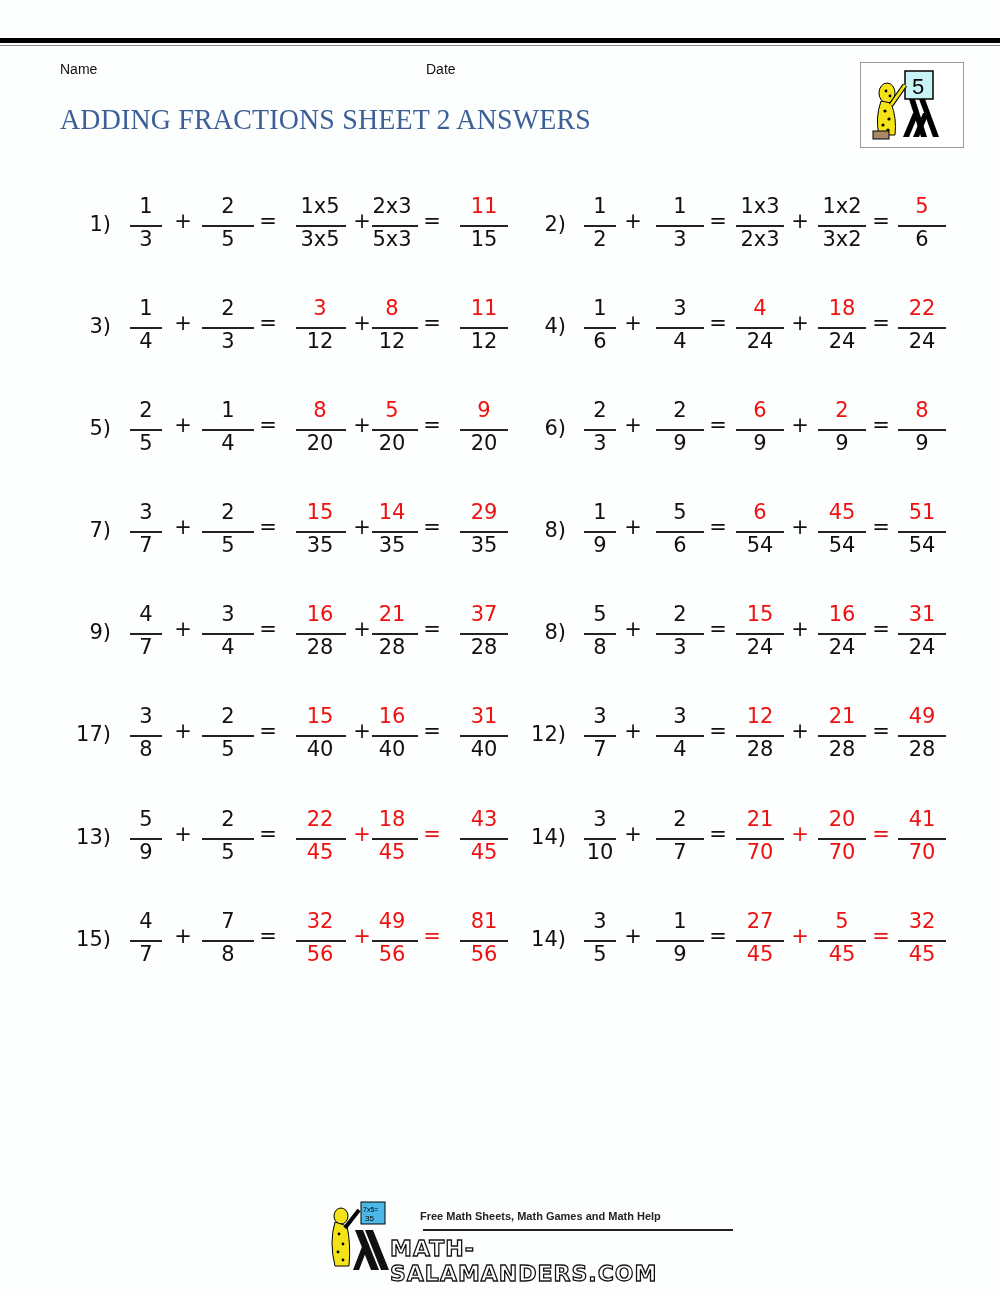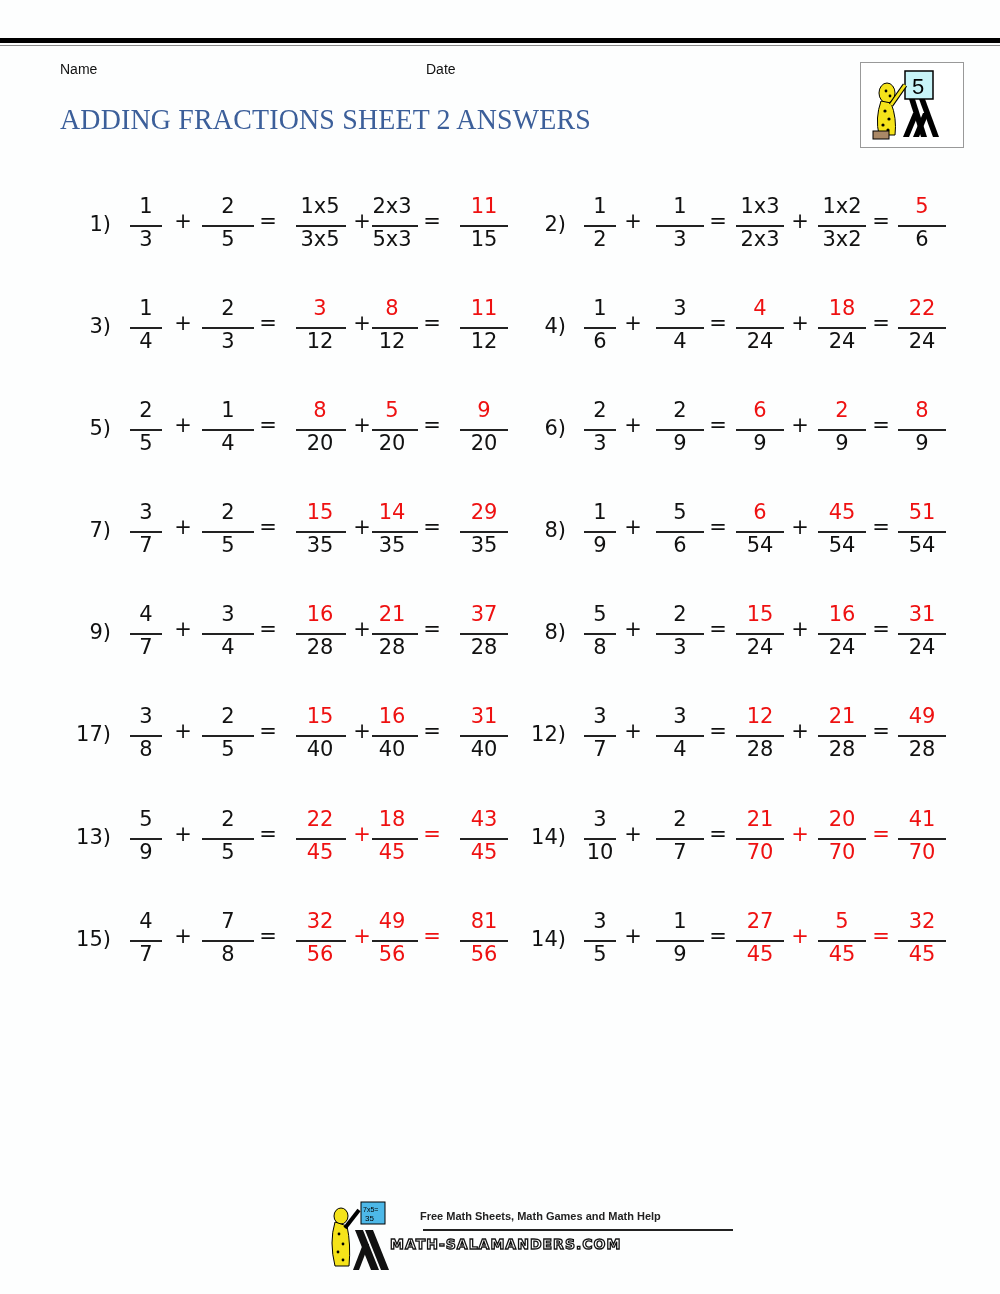--- a/index.html
+++ b/index.html
@@ -16,21 +16,21 @@
   .frac { position:absolute; width:0; }
   .frac .num, .frac .den { position:absolute; font-size:21px; white-space:nowrap; transform:translateX(-50%); }
   .frac .num { top:4px; }
   .frac .den { top:37px; }
   .frac .bar { position:absolute; top:35px; height:1.5px; background:#222; }
   .op { position:absolute; font-size:21px; top:19px; transform:translateX(-50%); }
   .red { color:#ee1111; }
   .footer { position:absolute; left:325px; top:1200px; width:390px; height:72px; }
   .foot-text { position:absolute; left:95px; top:10px; font-size:11px; font-weight:bold; font-family:"Liberation Sans", sans-serif; color:#222; }
   .foot-line { position:absolute; left:98px; top:29px; width:310px; height:2px; background:#222; }
-  .foot-site { position:absolute; left:65px; top:36px; font-size:14px; font-weight:bold; font-family:"DejaVu Sans", sans-serif; color:#fff;
+  .foot-site { position:absolute; left:65px; top:36px; font-size:22px; font-weight:bold; font-family:"DejaVu Sans", sans-serif; color:#fff;
                -webkit-text-stroke:1.3px #111; letter-spacing:1px; }
 </style>
 </head>
 <body>
 
 <div class="topline1"></div>
 <div class="topline2"></div>
 
 <div class="lbl" style="left:60px;">Name</div>
 <div class="lbl" style="left:426px;">Date</div>

